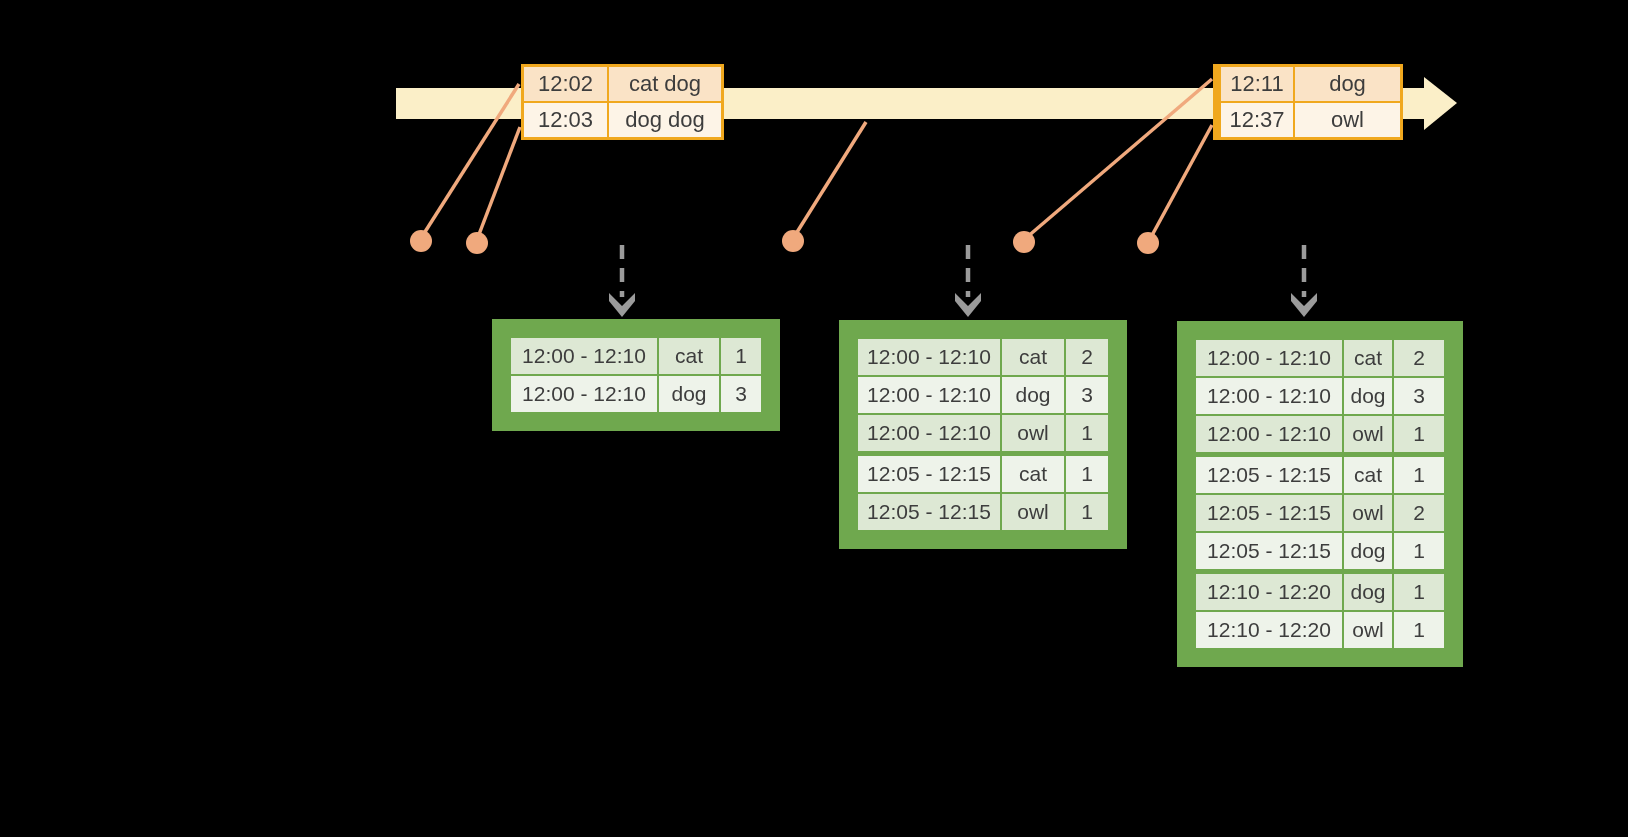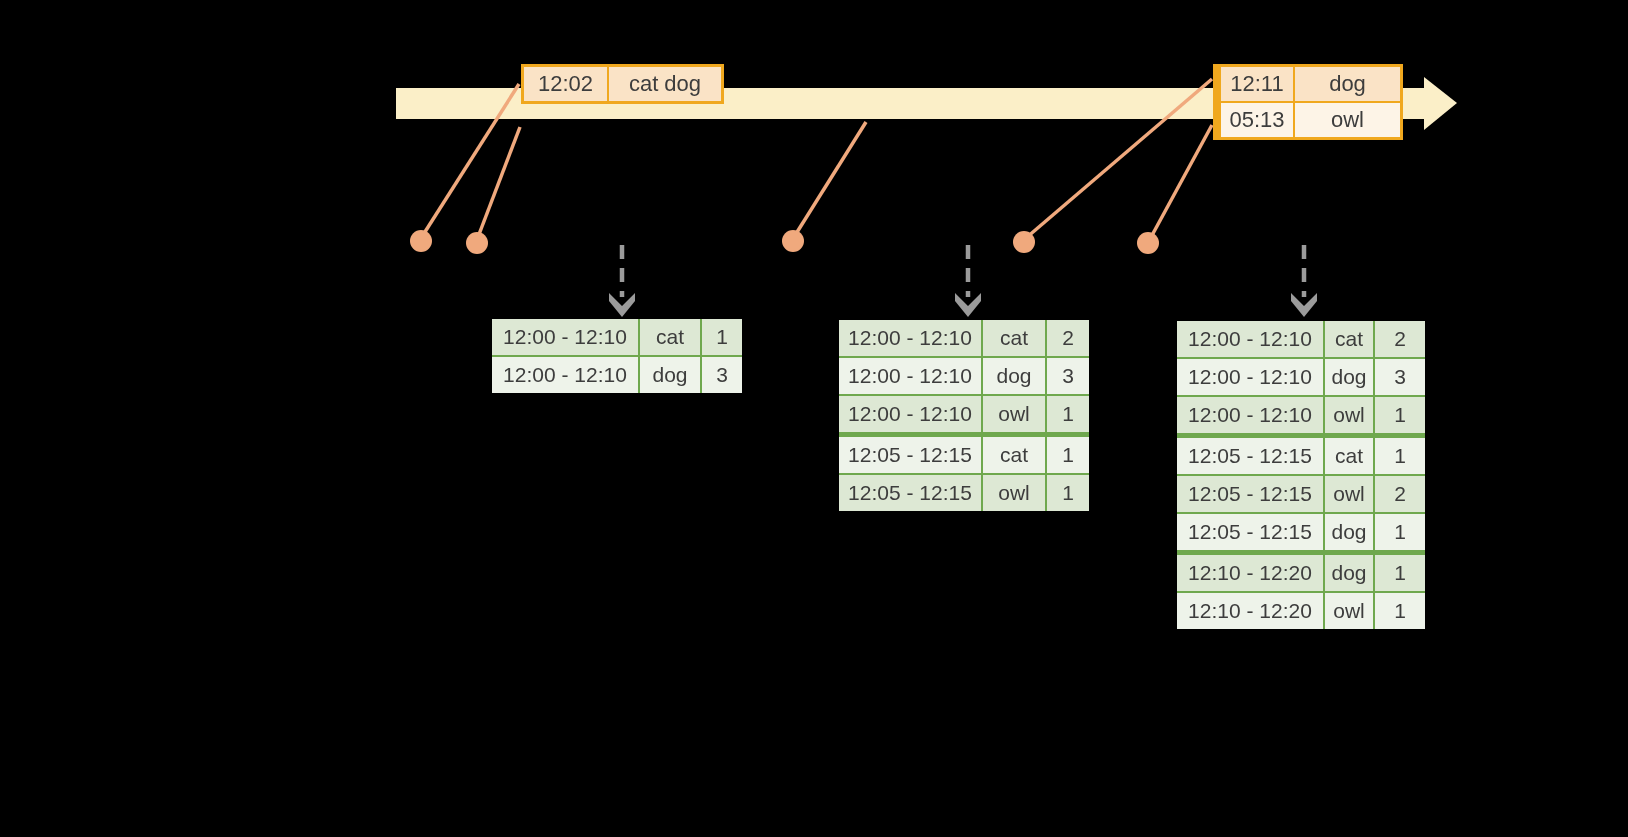--- a/index.html
+++ b/index.html
@@ -11,21 +11,21 @@
   .etable{position:absolute;background:#F0A81E;padding:3px;display:flex;flex-direction:column;}
   .erow{display:grid;gap:2px;margin-top:2px;}
   .erow:first-child{margin-top:0;}
   .et-a .erow,.et-b .erow{grid-template-columns:83px 112px;}
   .et-c .erow{grid-template-columns:72px 105px;}
   .ecell{height:34px;display:flex;align-items:center;justify-content:center;font-size:22px;}
   .edark{background:#FAE3C6;}
   .elight{background:#FDF4E7;}
 
   
-  .rtable{position:absolute;background:#6FA84E;padding:0;display:flex;flex-direction:column;}
+  .rtable{position:absolute;background:#6FA84E;padding:19px;display:flex;flex-direction:column;}
   .rrow{display:grid;gap:2px;margin-top:2px;}
   .rrow:first-child{margin-top:0;}
   .rrow.gstart{margin-top:5px;}
   .rt-1 .rrow{grid-template-columns:146px 60px 40px;}
   .rt-2 .rrow{grid-template-columns:142px 62px 42px;}
   .rt-3 .rrow{grid-template-columns:146px 48px 50px;}
   .rcell{height:36px;display:flex;align-items:center;justify-content:center;font-size:21px;}
   .rdark{background:#DDE8D4;}
   .rlight{background:#EEF3EA;}
 </style>
@@ -63,30 +63,34 @@
       <line x1="1304" y1="245" x2="1304" y2="297" stroke-dasharray="14 9"></line>
       <polygon points="1291,293 1304,306 1317,293 1317,301 1304,317 1291,301" stroke="none"></polygon>
     </g>
   </svg>
 
   <div class="etable et-a" style="left:521px;top:64px;">
     <div class="erow">
       <div class="ecell edark">12:02</div>
       <div class="ecell edark">cat dog</div>
     </div>
+    <div class="erow">
+      <div class="ecell elight">12:03</div>
+      <div class="ecell elight">dog dog</div>
+    </div>
   </div>
 
 
   <div class="etable et-c" style="left:1213px;top:64px;padding-left:8px;">
     <div class="erow">
       <div class="ecell edark">12:11</div>
       <div class="ecell edark">dog</div>
     </div>
     <div class="erow">
-      <div class="ecell elight">05:13</div>
+      <div class="ecell elight">12:37</div>
       <div class="ecell elight">owl</div>
     </div>
   </div>
 
   <div class="rtable rt-1" style="left:492px;top:319px;">
     <div class="rrow">
       <div class="rcell rdark">12:00 - 12:10</div>
       <div class="rcell rdark">cat</div>
       <div class="rcell rdark">1</div>
     </div>

